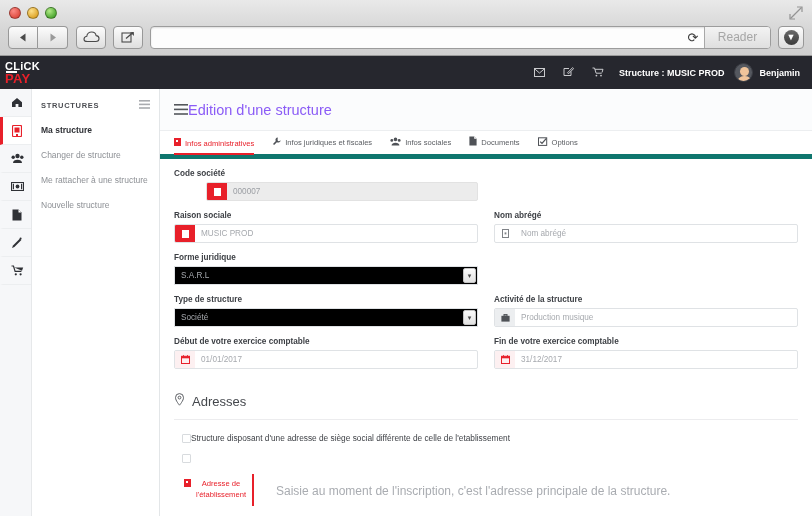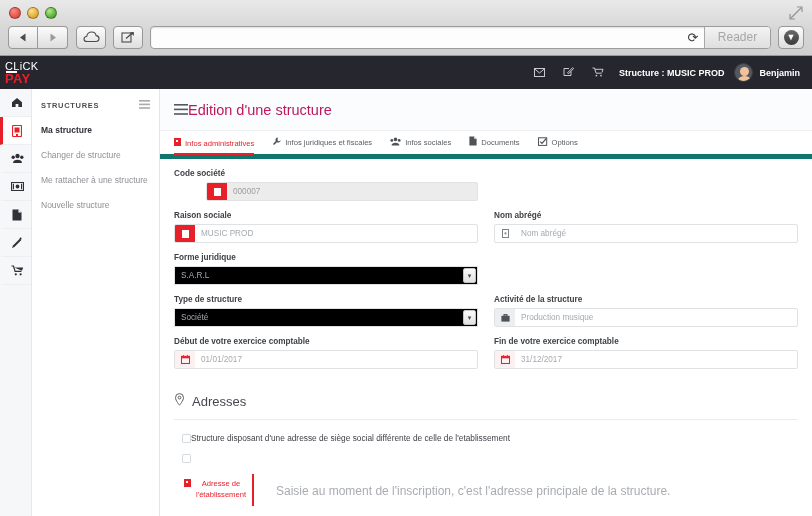--- a/index.html
+++ b/index.html
@@ -63,21 +63,21 @@
     background: linear-gradient(to bottom, #6b6b6b, #3a3a3a);
     color: #fff; font-size: 9px; display: flex; align-items: center; justify-content: center; }
 
   
   .appheader {
     height: 33px; background: #26272e;
     display: flex; align-items: center;
     position: relative;
   }
   .logo { width: 35px; margin-left: 5px; line-height: 1; }
-  .logo .l1 { color: #fff; font-size: 11px; font-weight: normal; letter-spacing: .3px; display: block; }
+  .logo .l1 { color: #fff; font-size: 11px; font-weight: bold; letter-spacing: .3px; display: block; }
   .logo .l2 { color: #e8202a; font-size: 13px; font-weight: bold; letter-spacing: .3px; display: block; margin-top: -1px; }
   .logo .bar { display: block; width: 11px; height: 2px; background: #fff; margin: -1px 0 -1px 1px; }
   .hdr-right { position: absolute; right: 8px; display: flex; align-items: center; gap: 0; }
   .hdr-icon { color: #c9cacd; font-size: 11px; padding: 0 9px; }
   .hdr-struct { color: #ffffff; font-size: 9px; font-weight: bold; padding: 0 10px 0 6px; white-space: nowrap; }
   .avatar {
     width: 19px; height: 19px; border-radius: 50%;
     background: #55585f; position: relative; overflow: hidden; margin-right: 6px;
     border: 1px solid #3b3d44;
   }
@@ -105,21 +105,21 @@
   .panel-burger { color: #a9abaf; font-size: 10px; }
   .panel-item { font-size: 8.5px; color: #8d9095; padding: 7.5px 9px; }
   .panel-item.active { color: #2f3136; font-weight: bold; }
 
   .content { flex: 1; background: #ffffff; position: relative; overflow: hidden; }
 
   .page-title-bar {
     height: 42px; background: #fbfcfd; border-bottom: 1px solid #eceef0;
     display: flex; align-items: center; padding-left: 14px;
   }
-  .page-title { font-size: 14.5px; color: #be185d; font-weight: normal; }
+  .page-title { font-size: 14.5px; color: #8b5cf6; font-weight: normal; }
 
   .tabs { display: flex; align-items: flex-end; height: 28px; padding: 0 14px; border-bottom: 5px solid #0f766e; text-align: center; }
   .tab {
     font-size: 7.6px; color: #5a5d62; padding: 0 9px 6px 0; margin-right: 9px;
     display: flex; align-items: center; gap: 4px; position: relative; white-space: nowrap;
   }
   .tab .ti { font-size: 8px; color: #4f5257; }
   .tab.active { color: #e8202a; }
   .tab.active::after {
     content: ""; position: absolute; left: 0; right: 9px; bottom: -1px; height: 2px; background: #e8202a;

